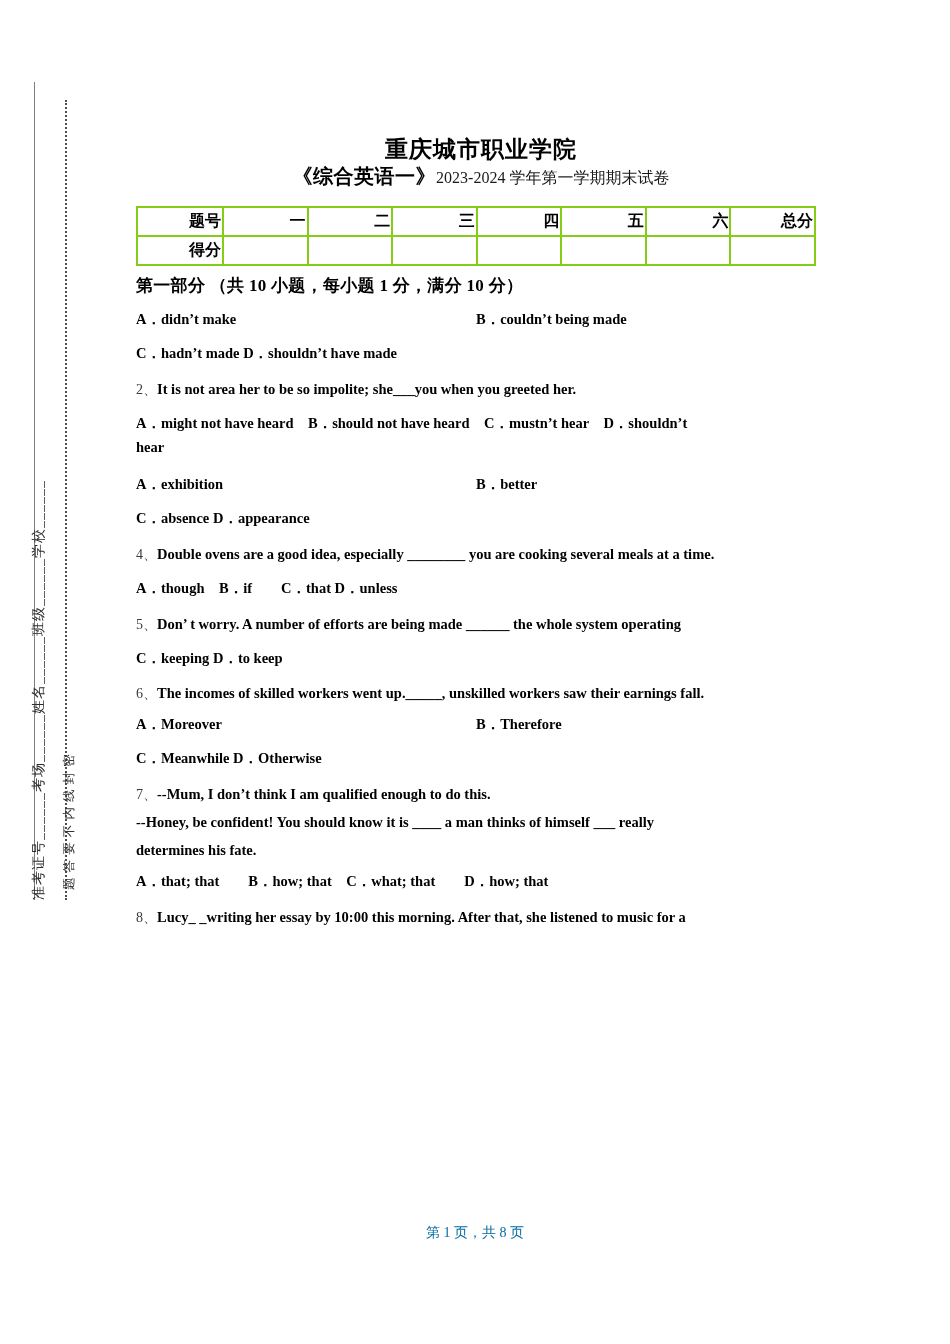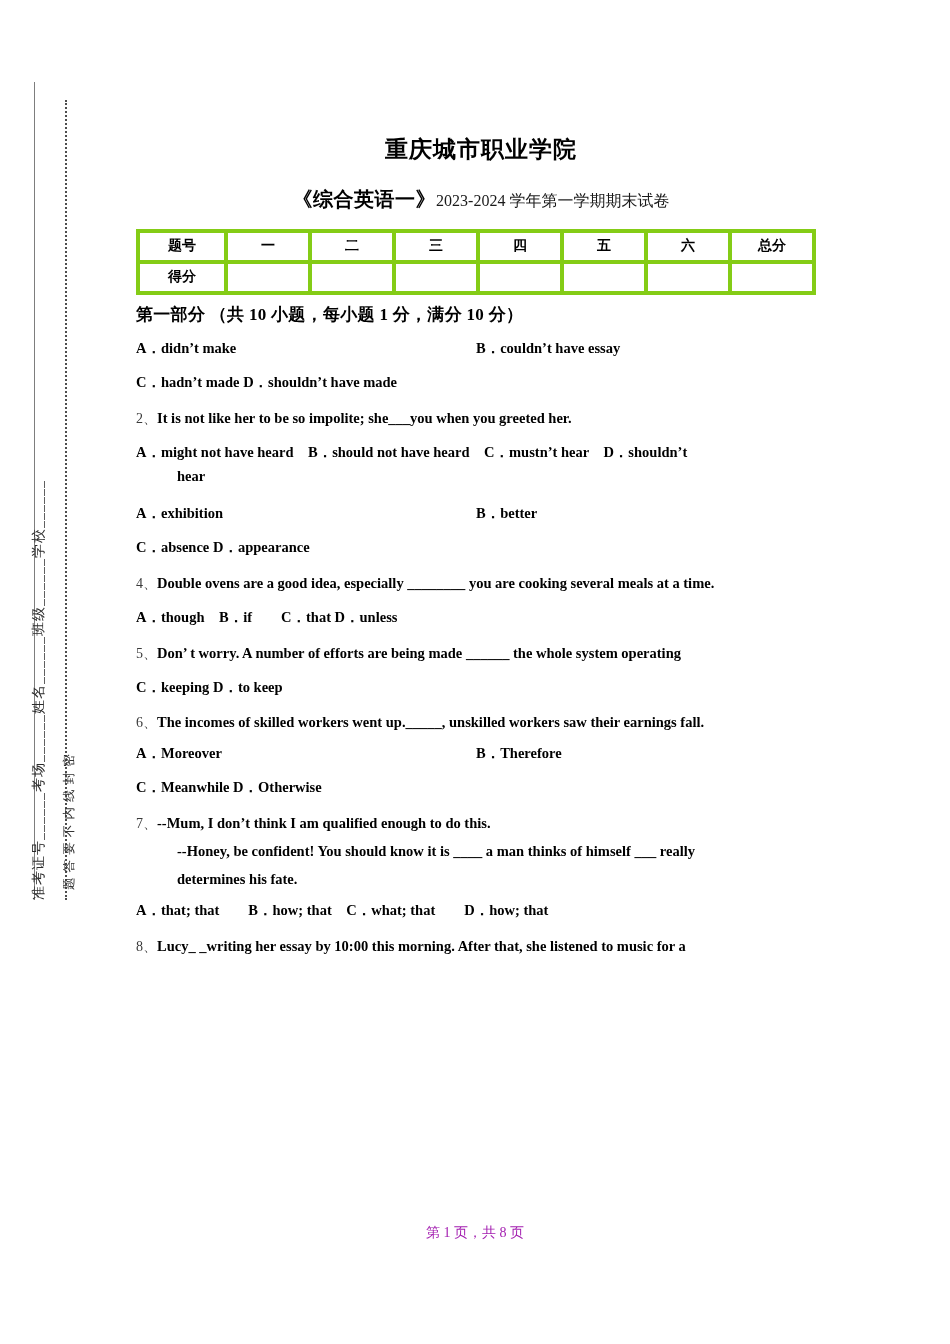--- a/index.html
+++ b/index.html
@@ -63,21 +63,20 @@
   .doc-title {
     text-align: center;
     font-size: 23px;
     font-weight: bold;
     margin-top: 128px;
     letter-spacing: 1px;
     line-height: 1.2;
   }
   .doc-subtitle {
     text-align: center;
-    margin-top: 23px;
     line-height: 1.2;
   }
   .doc-subtitle .sub-strong {
     font-size: 20px;
     font-weight: bold;
     letter-spacing: 0.5px;
   }
   .doc-subtitle .sub-light {
     font-size: 16px;
     font-weight: normal;
@@ -85,25 +84,25 @@
   }
 
   
   table.score-table {
     margin-top: 18px;
     border-collapse: collapse;
     width: 680px;
     table-layout: fixed;
   }
   table.score-table td {
-    border: 4px solid #84cc16;
+    border: 2px solid #84cc16;
     height: 25px;
-    text-align: center;
+    text-align: right;
     vertical-align: middle;
-    font-size: 14px;
+    font-size: 16px;
     font-weight: bold;
     font-family: "Liberation Serif", "DejaVu Serif", serif;
   }
   table.score-table td.lbl { width: 82px; }
 
   
   .section-head {
     margin-top: 8px;
     font-size: 17px;
     font-weight: bold;
@@ -121,21 +120,20 @@
   .q-num {
     font-weight: normal;
     font-size: 14px;
     color: #3a3a3a;
   }
   .q-cont {
     font-size: 14.5px;
     font-weight: bold;
     line-height: 1.65;
     margin-bottom: 4px;
-    margin-left: 41px;
   }
   .opt-row {
     font-size: 14.5px;
     font-weight: bold;
     line-height: 1.72;
     position: relative;
     margin-top: 9px;
   }
   .opt-row.tight { margin-top: 6px; }
   .opt-2col { display: block; }
@@ -146,21 +144,21 @@
   }
 
   
   .footer {
     position: absolute;
     left: 0;
     top: 1224px;
     width: 950px;
     text-align: center;
     font-size: 14px;
-    color: #a21caf;
+    color: #0369a1;
     font-family: "Liberation Serif", "DejaVu Serif", serif;
   }
 </style>
 </head>
 <body>
 
 <div class="margin-area">
   <div class="vline-solid"></div>
   <div class="vline-dotted"></div>
   <div class="vtext vtext-solid" style="top: 900px;">准考证号______考场______姓名______班级______学校______</div>
@@ -197,28 +195,28 @@
       <td></td>
       <td></td>
     </tr>
   </tbody>
     </table>
 
   <div class="section-head">第一部分 （共 10 小题，每小题 1 分，满分 10 分）</div>
 
   <div class="q-block first">
     <div class="opt-row opt-2col">
-      <span class="opt-a">A．didn’t make</span><span>B．couldn’t have essay</span>
+      <span class="opt-a">A．didn’t make</span><span>B．couldn’t being made</span>
     </div>
     <div class="opt-row">C．hadn’t made   D．shouldn’t have made</div>
   </div>
 
   <div class="q-block">
     <div class="q-stem">
-      <span class="q-num">2、</span><span>It is not like her to be so impolite; she___you when you greeted her.</span>
+      <span class="q-num">2、</span><span>It is not area her to be so impolite; she___you when you greeted her.</span>
     </div>
     <div class="opt-row">A．might not have heard　B．should not have heard　C．mustn’t hear　D．shouldn’t</div>
     <div class="q-cont">hear</div>
   </div>
 
   <div class="q-block">
     <div class="opt-row opt-2col">
       <span class="opt-a">A．exhibition</span><span>B．better</span>
     </div>
     <div class="opt-row">C．absence   D．appearance</div>

